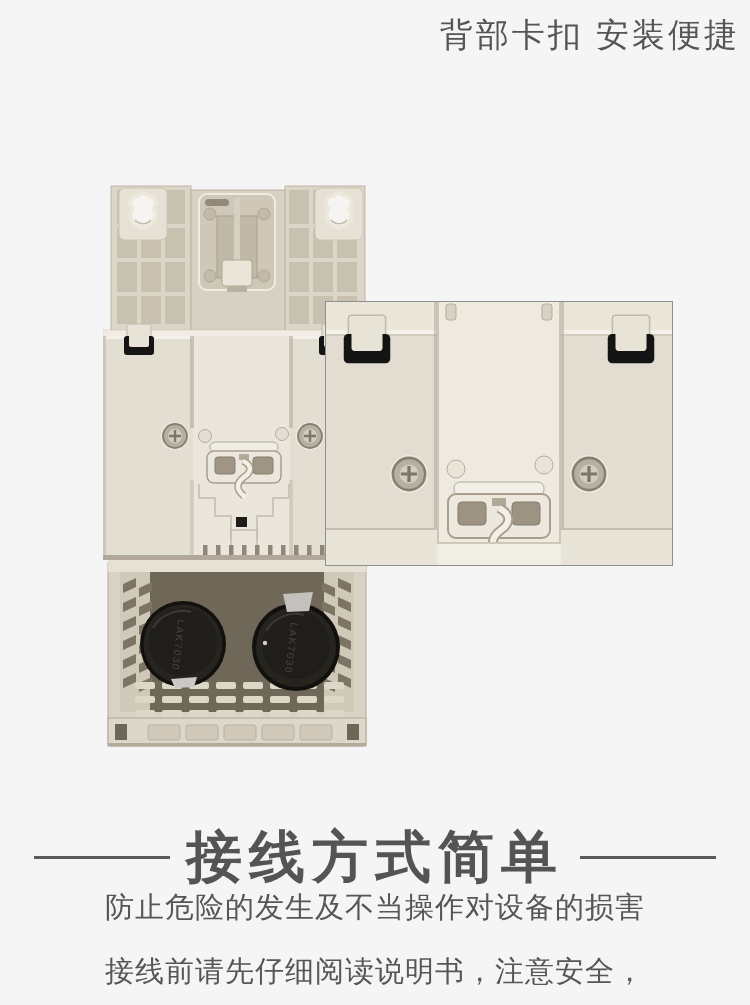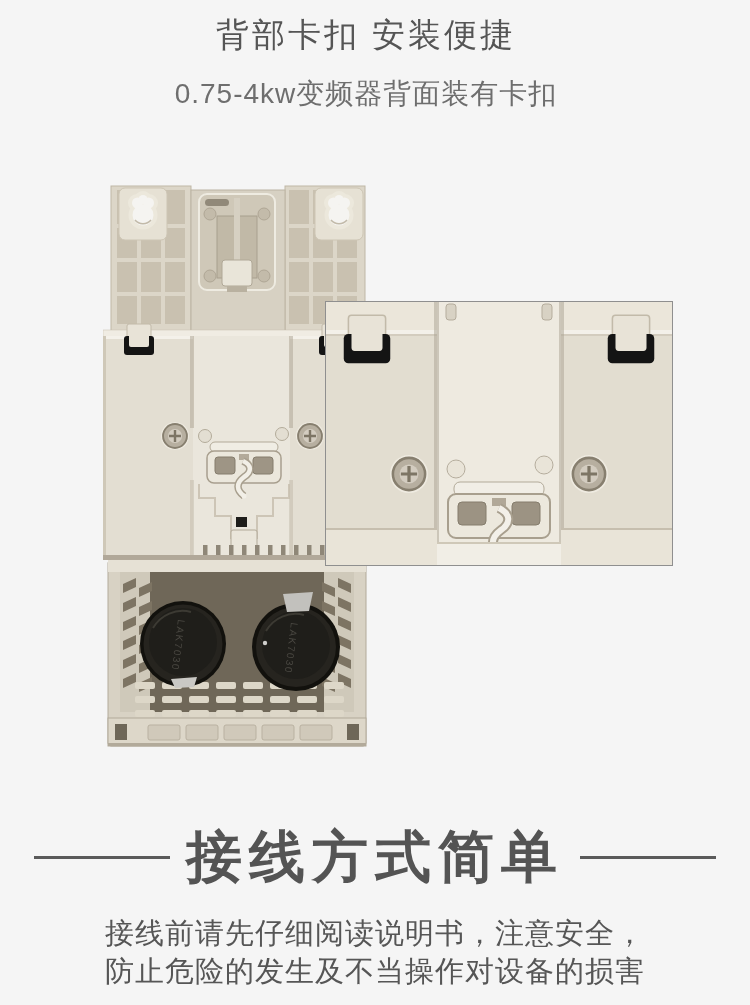--- a/index.html
+++ b/index.html
@@ -2,21 +2,21 @@
 <html><head>
 <meta charset="utf-8">
 <style>
   html,body{margin:0;padding:0;background:#e9e9e9;}
   .canvas{
     position:relative;width:750px;height:1005px;margin:0 auto;
     background:#f5f5f5;overflow:hidden;
     font-family:"Liberation Sans", sans-serif;
   }
   
-  .feature-header{position:absolute;top:14px;left:4px;width:724px;text-align:center;}
+  .feature-header{position:absolute;top:14px;left:16px;width:724px;text-align:right;}
   .feature-title{
     margin:0;font-size:33px;line-height:42px;font-weight:400;
     color:#555555;letter-spacing:3px;
   }
   .feature-sub{
     margin:0;font-size:28px;line-height:40px;font-weight:300;
     color:#6e6e6e;letter-spacing:1px;
   }
   .feature-sub.first{margin-top:18px;}
   
@@ -43,21 +43,20 @@
   }
   .wiring-caution.first{margin-top:26px;}
 </style>
 </head>
 <body>
 
 <div class="canvas">
 
   <header class="feature-header">
     <h1 class="feature-title">背部卡扣 安装便捷</h1>
-    <p class="feature-sub first">0.75-4kw变频器背面装有卡扣</p>
   </header>
 
   <div class="photo-area">
 
     <svg class="main-photo" viewBox="0 0 268 565">
       <defs>
         <g id="screw">
           <circle r="13.5" fill="#877f6f"></circle>
           <circle r="11" fill="#b7afa0"></circle>
           <circle r="7" fill="#d3ccc0"></circle>
@@ -342,17 +341,17 @@
       </svg>
     </div>
   </div>
 
   <section class="wiring-section">
     <div class="wiring-heading-row">
       <span class="rule"></span>
       <h2 class="wiring-title">接线方式简单</h2>
       <span class="rule"></span>
     </div>
+    <p class="wiring-caution">防止危险的发生及不当操作对设备的损害</p>
     <p class="wiring-caution first">接线前请先仔细阅读说明书，注意安全，</p>
-    <p class="wiring-caution">防止危险的发生及不当操作对设备的损害</p>
   </section>
 
 </div>
 
 </body></html>

